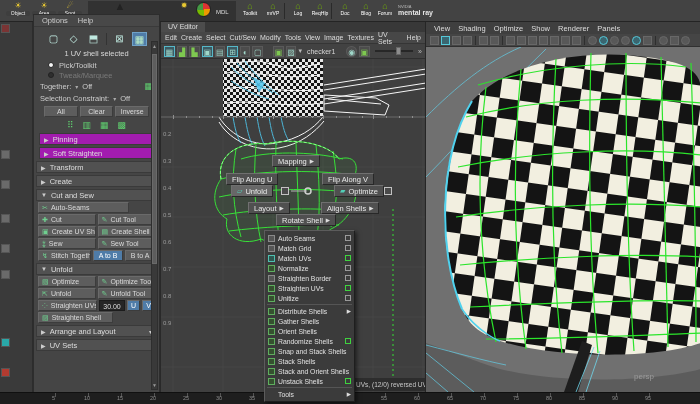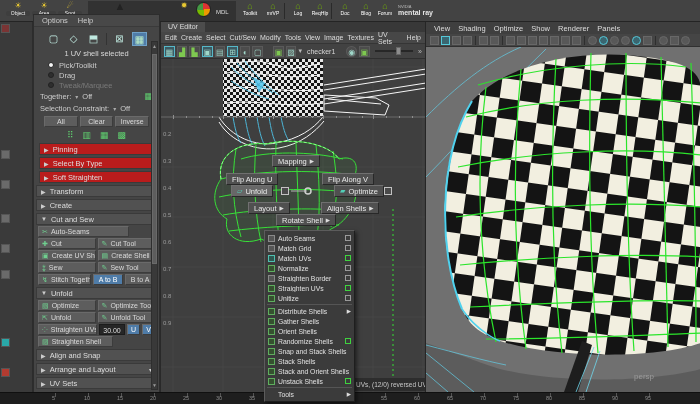--- a/index.html
+++ b/index.html
@@ -43,21 +43,21 @@
   .spring{flex:1}
   .greenico{color:#5fcf6f;font-size:9px}
   .brow{display:flex;gap:2px;margin:1px 4px}
   .tbtn{display:flex;align-items:center;gap:3px;flex:1;height:11px;background:#5d5d5d;border:1px solid #6a6a6a;border-bottom-color:#3c3c3c;border-right-color:#3c3c3c;font-size:7px;color:#dadada;padding:0 3px;white-space:nowrap;overflow:hidden}
   .tbtn .ti{color:#6fcf8f;font-size:7px;flex:none}
   .tbtn.blue{background:#4f7ca8;color:#fff;justify-content:center}
   .tbtn.center{justify-content:center}
   .iconrow{display:flex;justify-content:center;gap:9px;height:12px;align-items:center}
   .gridico{color:#5fcf6f;font-size:9px;line-height:9px}
   .secbar{display:flex;align-items:center;gap:4px;height:12px;background:#515151;border:1px solid #3a3a3a;margin:2px 2px 1px;padding:0 4px;font-size:7.5px;color:#ddd}
-  .secbar.sub{margin-left:5px;background:#b91c1c}
+  .secbar.sub{margin-left:5px;background:#a21caf}
   .tri{font-size:6px;color:#ccc}
   .numbox{width:26px;height:11px;background:#262626;border:1px solid #1c1c1c;color:#ddd;font-size:7px;line-height:11px;text-align:center;flex:none}
   .ubtn{width:13px;flex:none}
   .tkscroll{position:absolute;right:1px;top:26px;bottom:4px;width:7px;background:#393939;border:1px solid #2e2e2e}
   .tkthumb{position:absolute;left:0;right:0;top:12px;height:210px;background:#5d5d5d;border:1px solid #6a6a6a}
   .scrarr{position:absolute;left:0;right:0;height:8px;font-size:5px;text-align:center;color:#999;line-height:8px}
 
   
   .uvpanel{position:absolute;left:160px;top:22px;width:265px;height:370px;background:#3f3f3f;border-left:1px solid #292929}
   .uvtitlerow{height:10px;background:#383838;display:flex}
@@ -156,24 +156,20 @@
       <span class="selico">⬒</span>
       <span class="vsep"></span>
       <span class="selico">⊠</span>
       <span class="selico blue">▦</span>
     </div>
     <div class="selstatus">1 UV shell selected</div>
     <div class="radio">
         <span class="rdot on"></span>
         <span>Pick/Toolkit</span>
       </div>
-    <div class="radio">
-        <span class="rdot"></span>
-        <span>Drag</span>
-      </div>
     <div class="radio dim">
         <span class="rdot"></span>
         <span>Tweak/Marquee</span>
       </div>
     <div class="fieldrow">
       <span>Together:</span>
       <span class="ddarrow">▾</span>
       <span>Off</span>
       <span class="spring"></span>
       <span class="greenico">▦</span>
@@ -199,24 +195,20 @@
       <span class="gridico">▥</span>
       <span class="gridico">▦</span>
       <span class="gridico">▩</span>
     </div>
     <div class="secbar sub">
         <span class="tri">▶</span>
         <span>Pinning</span>
       </div>
     <div class="secbar sub">
         <span class="tri">▶</span>
-        <span>Select By Type</span>
-      </div>
-    <div class="secbar sub">
-        <span class="tri">▶</span>
         <span>Soft Straighten</span>
       </div>
     <div class="secbar">
         <span class="tri">▶</span>
         <span>Transform</span>
       </div>
     <div class="secbar">
         <span class="tri">▶</span>
         <span>Create</span>
       </div>
@@ -308,24 +300,20 @@
       <div class="tbtn blue ubtn">
           <span>V</span>
         </div>
     </div>
     <div class="brow" style="margin-right:46px">
       <div class="tbtn">
           <span class="ti">▨</span>
           <span>Straighten Shell</span>
         </div>
     </div>
-    <div class="secbar">
-        <span class="tri">▶</span>
-        <span>Align and Snap</span>
-      </div>
     <div class="secbar">
         <span class="tri">▶</span>
         <span>Arrange and Layout</span>
         <span class="spring"></span>
         <span class="tri">▾</span>
       </div>
     <div class="secbar">
         <span class="tri">▶</span>
         <span>UV Sets</span>
       </div>

